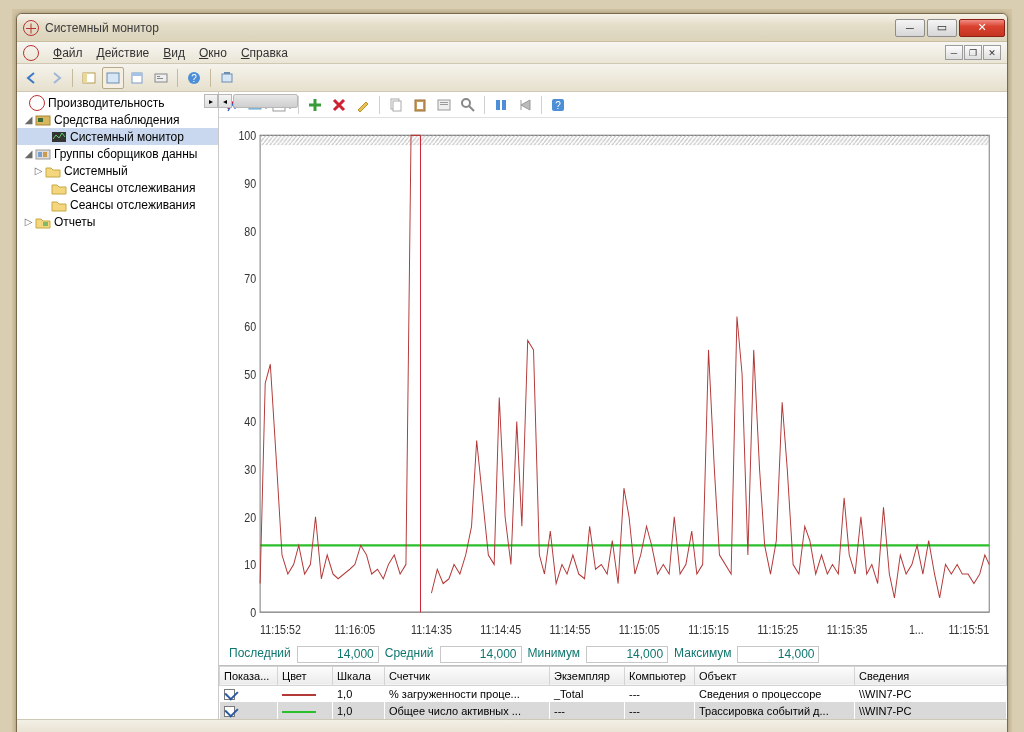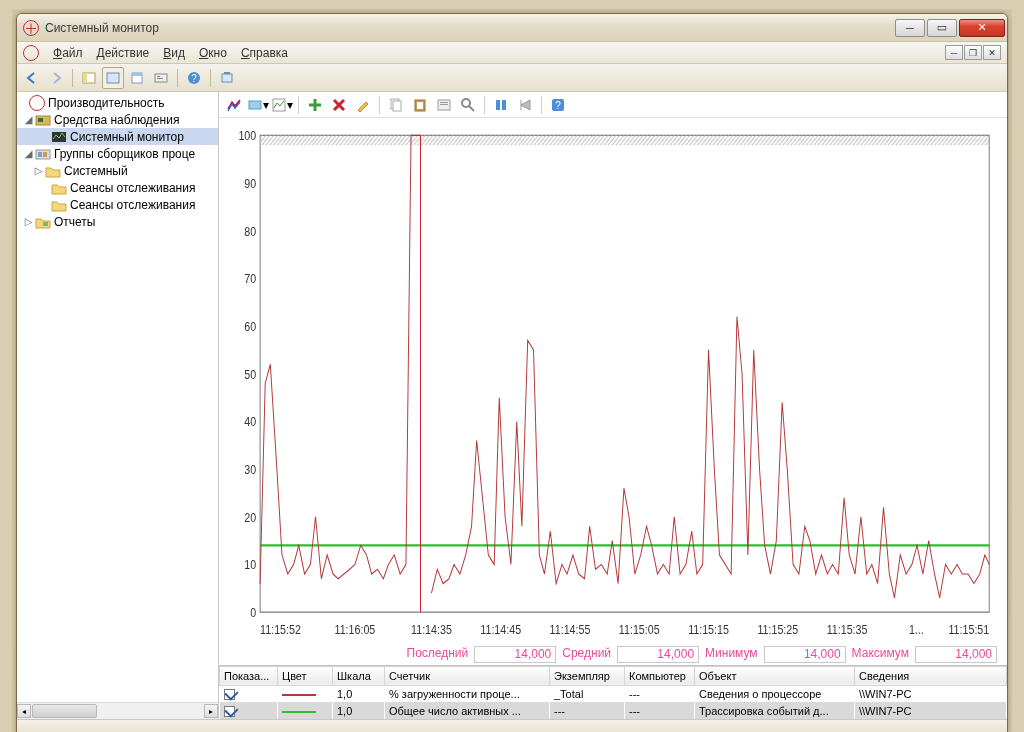--- a/index.html
+++ b/index.html
@@ -15,37 +15,37 @@
   .sysbtn { width:30px; height:18px; border:1px solid #8d8d8d; border-radius:2px; background:linear-gradient(#f5f5f5,#d6d6d6); display:flex; align-items:center; justify-content:center; font-size:11px; color:#333; }
   .sysbtn.close { width:46px; background:linear-gradient(#f28d85,#d94330 40%,#c43421); color:#fff; border-color:#8b2115; }
   .menubar { height:22px; background:linear-gradient(#f7f6f2,#eae5d5); display:flex; align-items:center; padding:0 6px; gap:14px; border-bottom:1px solid #cfc8b4; color:#333; }
   .menubar span u { text-decoration:underline; }
   .mdi-controls { margin-left:auto; display:flex; gap:1px; }
   .mdi-controls .mdibtn { width:18px; height:15px; border:1px solid #9c9c9c; background:linear-gradient(#fdfdfd,#dedede); font-size:9px; display:flex; align-items:center; justify-content:center; color:#333; }
   .toolbar { height:28px; background:linear-gradient(#f5f3ec,#e6e0cd); border-bottom:1px solid #cfc8b4; display:flex; align-items:center; padding:0 4px; gap:2px; }
   .tb-btn { width:22px; height:22px; border:1px solid transparent; border-radius:2px; display:flex; align-items:center; justify-content:center; }
   .tb-sep { width:1px; height:18px; background:#c5bb9c; margin:0 3px; }
   .content { flex:1; display:flex; min-height:0; background:#fff; }
-  .tree-pane { width:202px; border-right:1px solid #c9c9c9; display:flex; flex-direction:column; background:#fff; }
+  .tree-pane { width:202px; border-right:1px solid #c9c9c9; display:flex; flex-direction:row; background:#fff; }
   .tree { flex:1; overflow:hidden; padding:2px 0; }
   .tree-item { display:flex; align-items:center; padding:1px 2px; white-space:nowrap; height:17px; }
   .tree-item .exp { width:11px; text-align:center; color:#6a6a6a; font-size:10px; }
   .tree-item .ticon { width:16px; height:16px; margin:0 3px 0 1px; flex-shrink:0; }
   .tree-item.selected { background:#c9d8ee; }
   .tree-scrollbar { height:17px; background:#f0f0f0; border-top:1px solid #dcdcdc; position:relative; }
   .tree-scrollbar-thumb { position:absolute; left:15px; top:1px; width:65px; height:14px; background:linear-gradient(#e8e8e8,#cfcfcf); border:1px solid #b8b8b8; border-radius:2px; }
   .tree-scrollbar .sbtn { position:absolute; top:1px; width:14px; height:14px; background:linear-gradient(#f5f5f5,#ddd); border:1px solid #b8b8b8; font-size:8px; display:flex; align-items:center; justify-content:center; }
   .tree-scrollbar .sbtn.left { left:0; } .tree-scrollbar .sbtn.right { right:0; }
   .main-pane { flex:1; display:flex; flex-direction:column; background:#fff; min-width:0; }
   .graph-toolbar { height:26px; border-bottom:1px solid #e0e0e0; display:flex; align-items:center; padding:0 4px; gap:2px; }
   .g-btn { width:22px; height:22px; display:flex; align-items:center; justify-content:center; }
   .g-sep { width:1px; height:18px; background:#d0d0d0; margin:0 3px; }
   .chart-area { flex:1; padding:10px 10px 2px 10px; min-height:0; display:flex; flex-direction:column; }
   #chart-svg { width:100%; flex:1; }
-  .stats-row { display:flex; justify-content:flex-end; gap:6px; padding:2px 10px; color:#ec4899; }
+  .stats-row { display:flex; justify-content:flex-start; gap:6px; padding:2px 10px; color:#0f766e; }
   .stat-label { }
   .stat-val { width:82px; border:1px solid #c8c8c8; background:#fff; text-align:right; padding:0 4px; height:17px; line-height:15px; }
   .counter-table { border-top:1px solid #c0c0c0; }
   .counter-table table { width:100%; border-collapse:collapse; font-size:11px; table-layout:fixed; }
   .counter-table th { background:linear-gradient(#fdfdfd,#ebebeb); border:1px solid #d4d4d4; text-align:left; padding:2px 4px; font-weight:400; height:19px; white-space:nowrap; overflow:hidden; }
   .counter-table td { padding:1px 4px; white-space:nowrap; overflow:hidden; text-overflow:ellipsis; height:17px; border-right:1px solid transparent; }
   .counter-table tr.sel td { background:#d9d9d9; }
   .outer-bottom { height:17px; background:linear-gradient(#f3f0e6,#e5dfcd); border-top:1px solid #cfc8b4; }
   .color-swatch { height:2px; width:34px; display:inline-block; vertical-align:middle; }
   
@@ -160,21 +160,21 @@
               </svg>
             <span>Системный монитор</span>
           </div>
           <div class="tree-item" style="padding-left:6px">
             <span class="exp">◢</span>
             <svg class="icon ticon" viewBox="0 0 16 16">
                 <rect x="1" y="4" width="14" height="9" fill="#ddd" stroke="#999"></rect>
                 <rect x="3" y="6" width="4" height="5" fill="#7aa0cc"></rect>
                 <rect x="8" y="6" width="4" height="5" fill="#cc9a4d"></rect>
               </svg>
-            <span>Группы сборщиков проце</span>
+            <span>Группы сборщиков данны</span>
           </div>
           <div class="tree-item" style="padding-left:16px">
             <span class="exp">▷</span>
             <svg class="icon ticon" viewBox="0 0 16 16">
                 <path d="M1 5 h5 l2 2 h7 v7 h-14 z" fill="#f3d67e" stroke="#c7a843"></path>
               </svg>
             <span>Системный</span>
           </div>
           <div class="tree-item" style="padding-left:22px">
             <span class="exp"></span>

